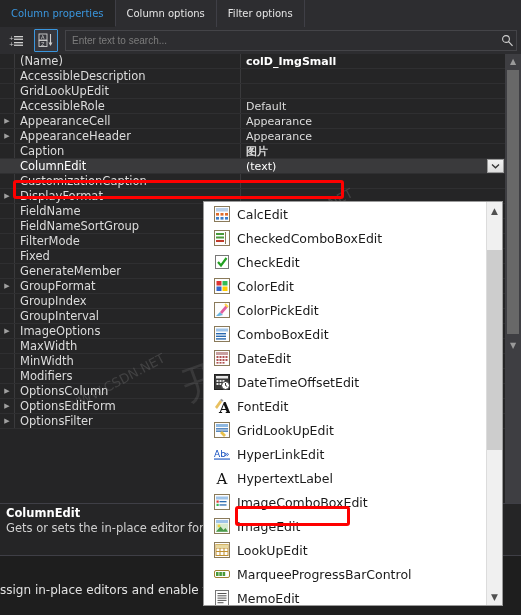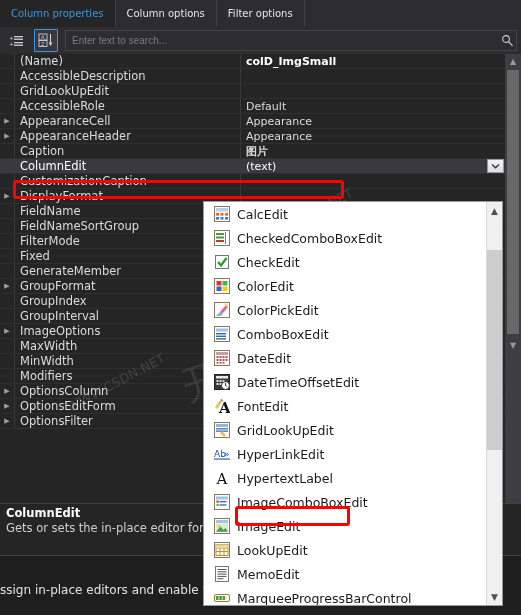--- a/index.html
+++ b/index.html
@@ -654,40 +654,40 @@
               <g stroke="#c09030" fill="none">
                 <rect x="2" y="2.5" width="12" height="11"></rect>
                 <path d="M2 6 H14 M2 9.5 H14 M6 2.5 V13.5 M10 2.5 V13.5"></path>
               </g>
               <rect x="2" y="2.5" width="12" height="3.5" fill="#e8d8a0"></rect>
             </svg></span>
           <span>LookUpEdit</span>
         </div>
         <div class="dd-item">
           <span class="ico"><svg width="16" height="16" viewBox="0 0 16 16">
+              <rect x="0.5" y="4.5" width="15" height="7" rx="1.5" fill="#fff" stroke="#a08030"></rect>
+              <rect x="2" y="6" width="2.6" height="4" fill="#4a9a3a"></rect>
+              <rect x="5.3" y="6" width="2.6" height="4" fill="#4a9a3a"></rect>
+              <rect x="8.6" y="6" width="2.6" height="4" fill="#4a9a3a"></rect>
+            </svg></span>
+          <span>MarqueeProgressBarControl</span>
+        </div>
+        <div class="dd-item">
+          <span class="ico"><svg width="16" height="16" viewBox="0 0 16 16">
               <rect x="1.5" y="0.5" width="13" height="15" fill="#fdfdfd" stroke="#777"></rect>
               <g fill="#555">
                 <rect x="3.5" y="3" width="9" height="1"></rect>
                 <rect x="3.5" y="5.3" width="9" height="1"></rect>
                 <rect x="3.5" y="7.6" width="9" height="1"></rect>
                 <rect x="3.5" y="9.9" width="9" height="1"></rect>
                 <rect x="3.5" y="12.2" width="6" height="1"></rect>
               </g>
             </svg></span>
           <span>MemoEdit</span>
         </div>
-        <div class="dd-item">
-          <span class="ico"><svg width="16" height="16" viewBox="0 0 16 16">
-              <rect x="0.5" y="4.5" width="15" height="7" rx="1.5" fill="#fff" stroke="#a08030"></rect>
-              <rect x="2" y="6" width="2.6" height="4" fill="#4a9a3a"></rect>
-              <rect x="5.3" y="6" width="2.6" height="4" fill="#4a9a3a"></rect>
-              <rect x="8.6" y="6" width="2.6" height="4" fill="#4a9a3a"></rect>
-            </svg></span>
-          <span>MarqueeProgressBarControl</span>
-        </div>
       </div>
     <div class="dd-sb">
       <div class="dd-sb-arrow">▲</div>
       <div class="dd-sb-thumb"></div>
       <div class="dd-sb-arrow" style="position:absolute;bottom:0;">▼</div>
     </div>
   </div>
 
   <div class="redbox" style="left:13px; top:180px; width:331px; height:19px;"></div>
   <div class="redbox" style="left:235px; top:506px; width:115px; height:20px;"></div>

